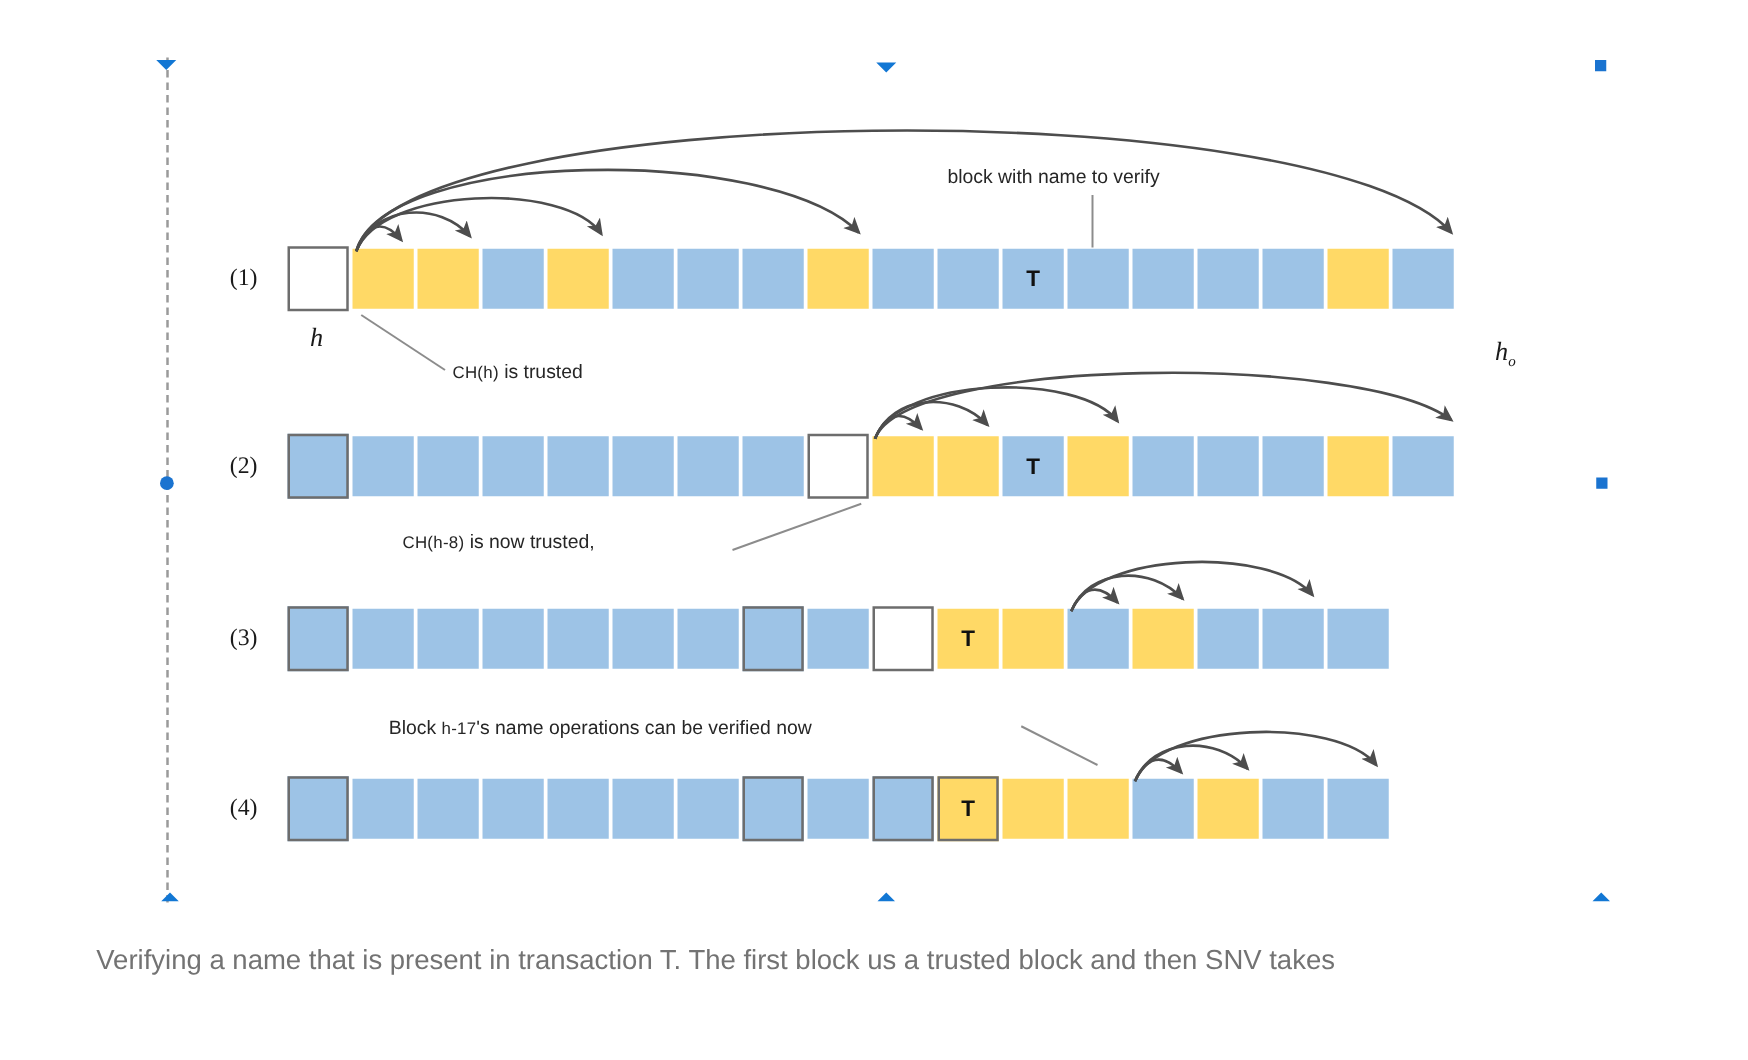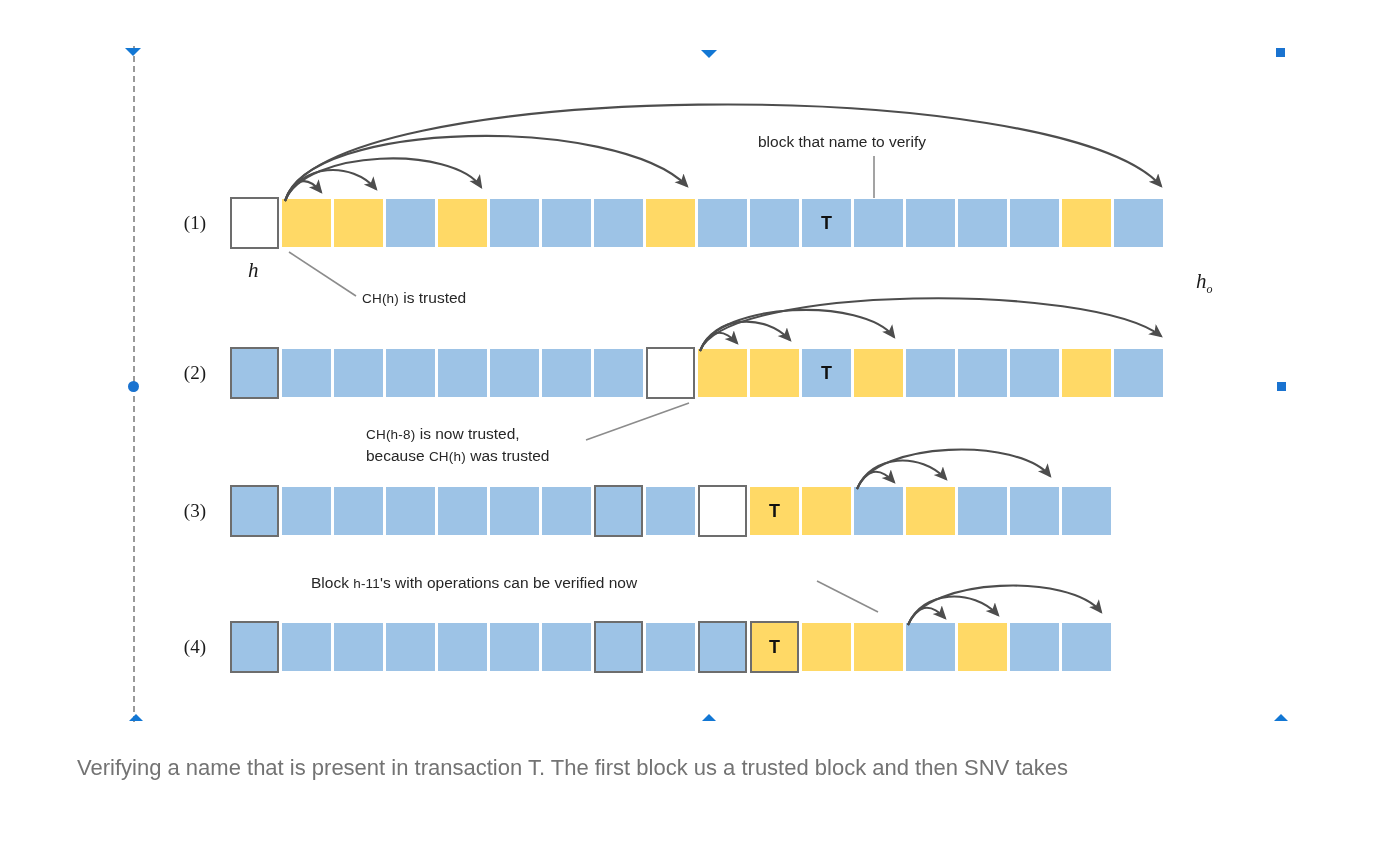--- a/index.html
+++ b/index.html
@@ -255,42 +255,37 @@
       </div>
   </div>
 
   <div class="math" style="left:248px; top:258px;">
     <span>h</span>
   </div>
   <div class="math" style="left:1196px; top:258px;margin-top:11px;">
     <span>h</span><sub>o</sub>
   </div>
 
-  <div class="anno" style="left:758px; top:131px;">block that name to verify</div>
+  <div class="anno" style="left:758px; top:131px;">block with name to verify</div>
 
   <div class="anno" style="left:362px; top:287px;text-align:center;">
     <span class="mono">CH(h)</span>
     <span>is trusted</span>
   </div>
 
-  <div class="anno b2" style="left:322px; top:423px;margin-left:44px;">
+  <div class="anno b2" style="left:322px; top:423px;">
     <div>
       <span class="mono">CH(h-8)</span>
       <span>is now trusted,</span>
     </div>
-    <div>
-      <span>because</span>
-      <span class="mono">CH(h)</span>
-      <span>was trusted</span>
-    </div>
   </div>
 
   <div class="anno" style="left:311px; top:572px;">
     <span>Block</span>
-    <span class="mono">h-11</span><span>'s with operations can be verified now</span>
+    <span class="mono">h-17</span><span>'s name operations can be verified now</span>
   </div>
 
   <svg class="overlay" viewBox="0 0 1398 848">
     <defs>
       <marker id="ah" markerWidth="7" markerHeight="7" refX="5.4" refY="3" orient="auto" markerUnits="strokeWidth">
         <path d="M0,0 L6.5,3 L0,6 L1.6,3 z" fill="#4d4d4d"></path>
       </marker>
     </defs>
 
     <g fill="none" stroke="#4d4d4d" stroke-width="2.1" marker-end="url(#ah)">

